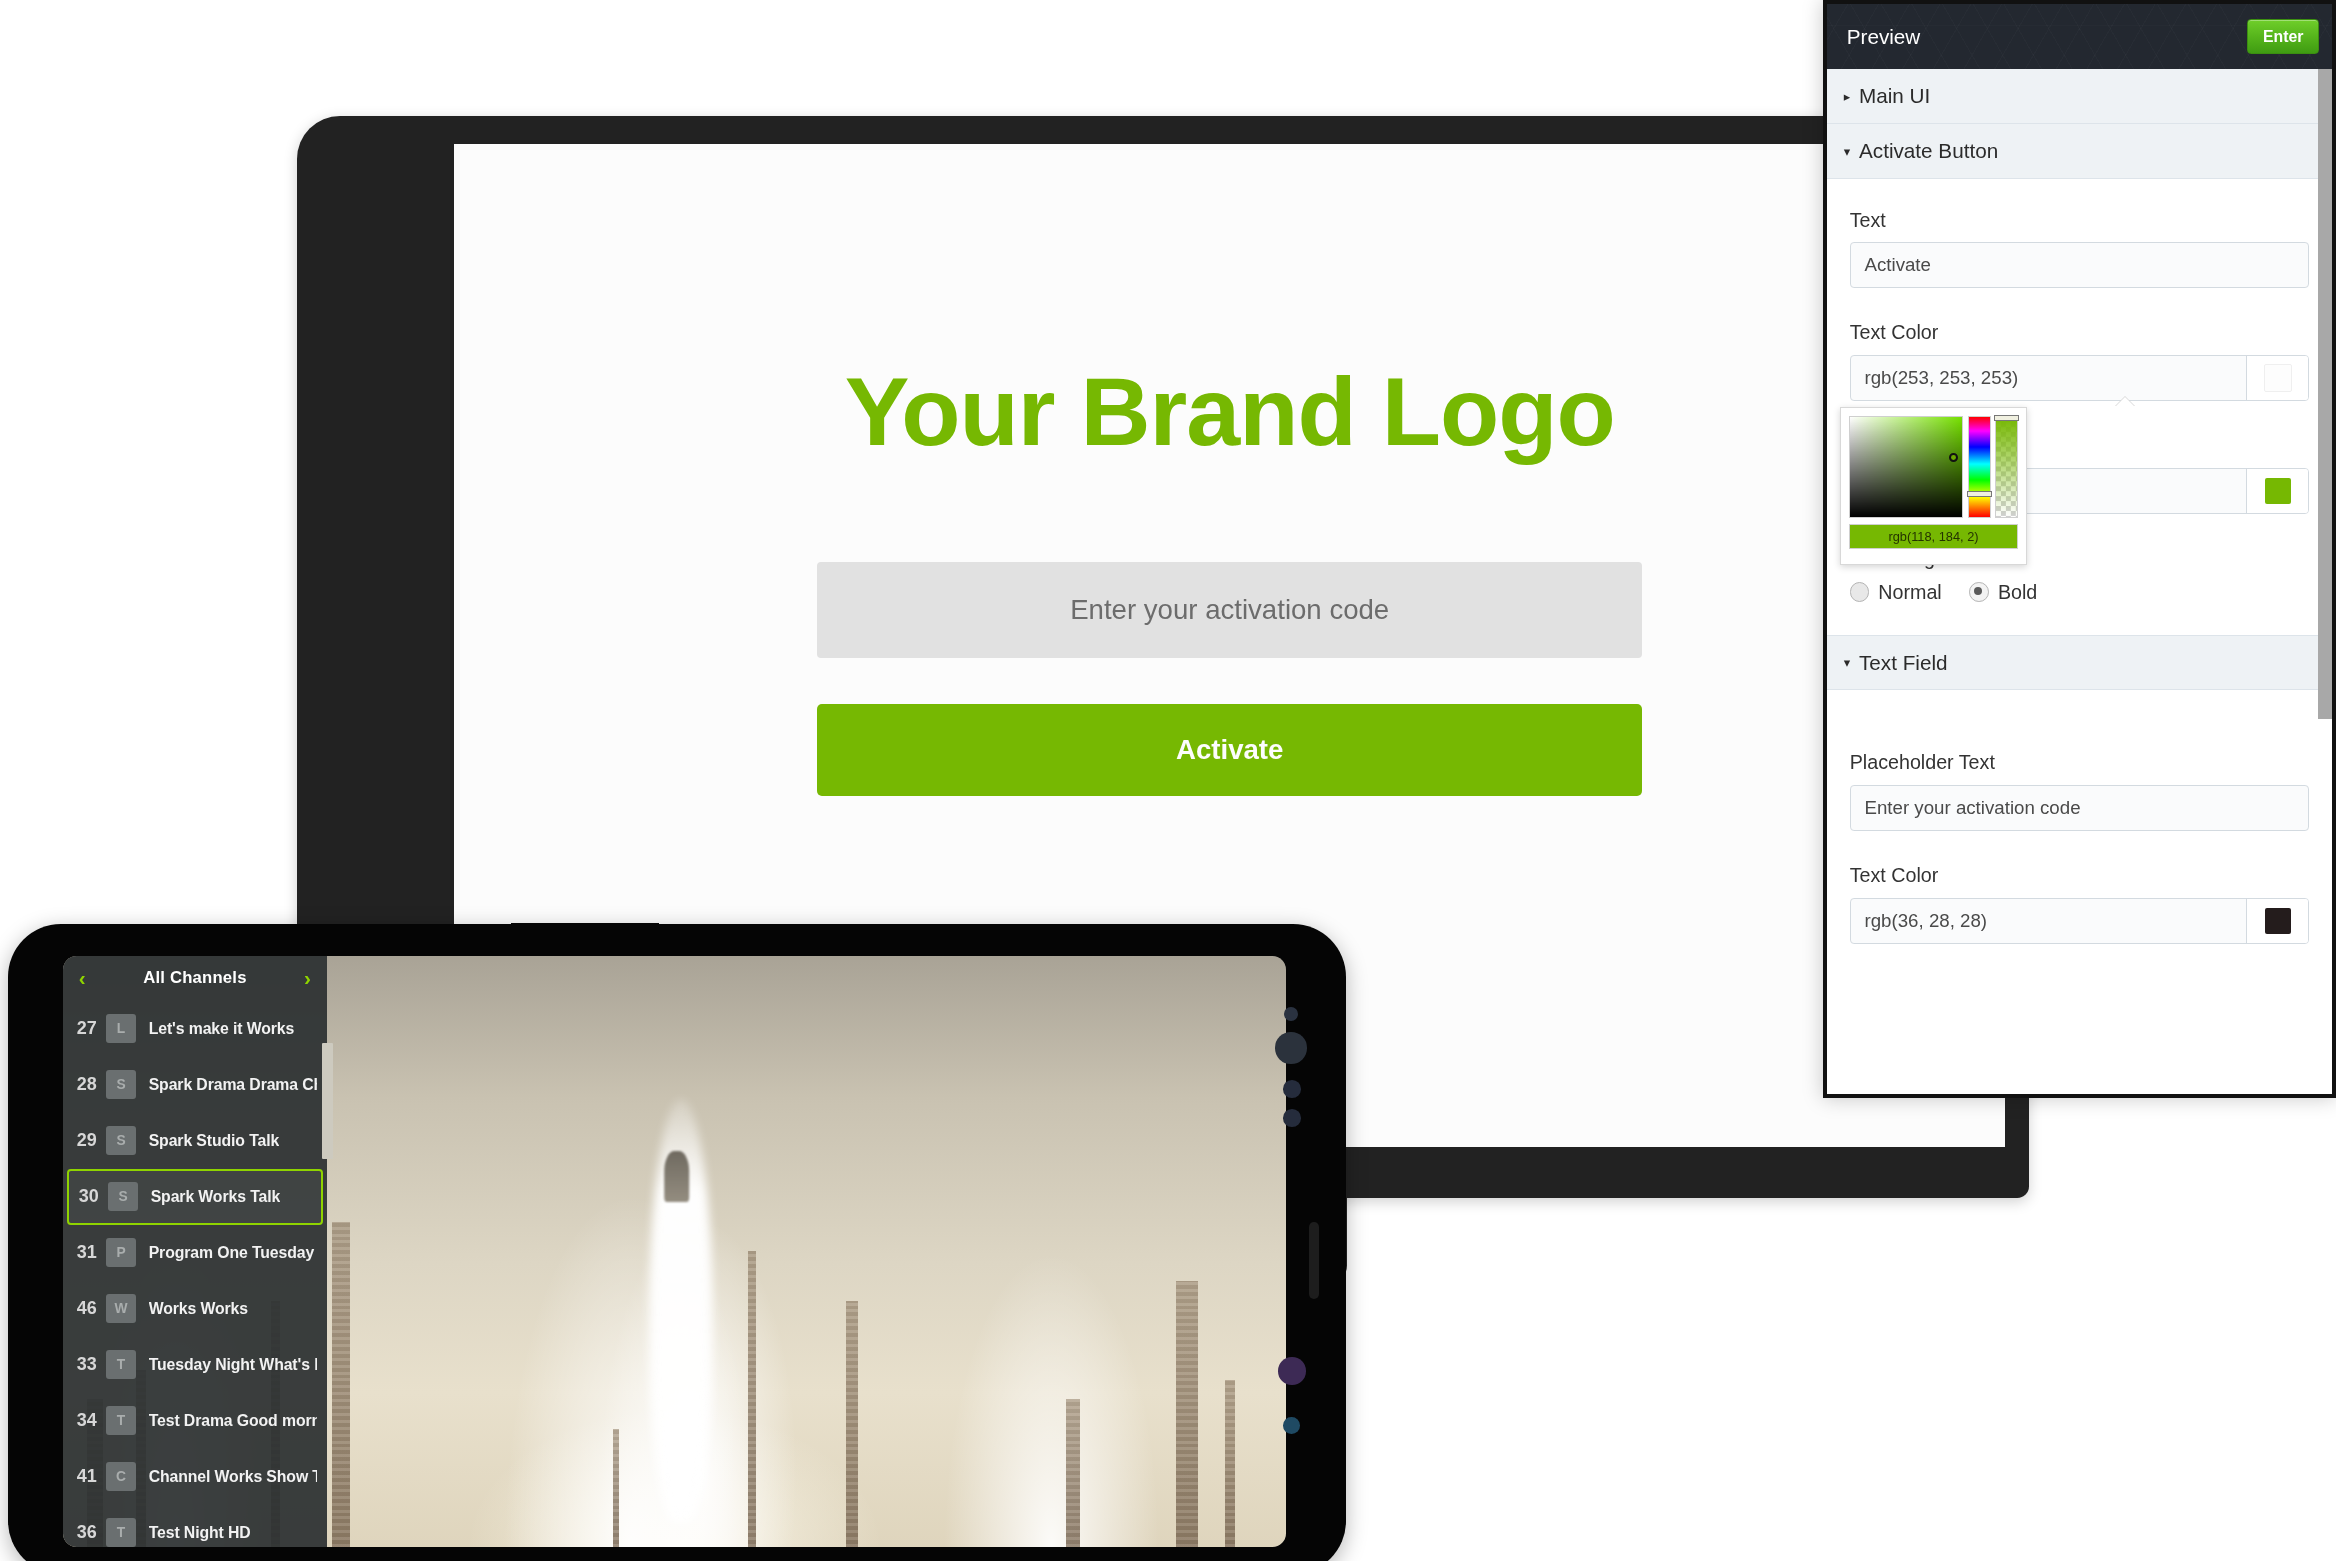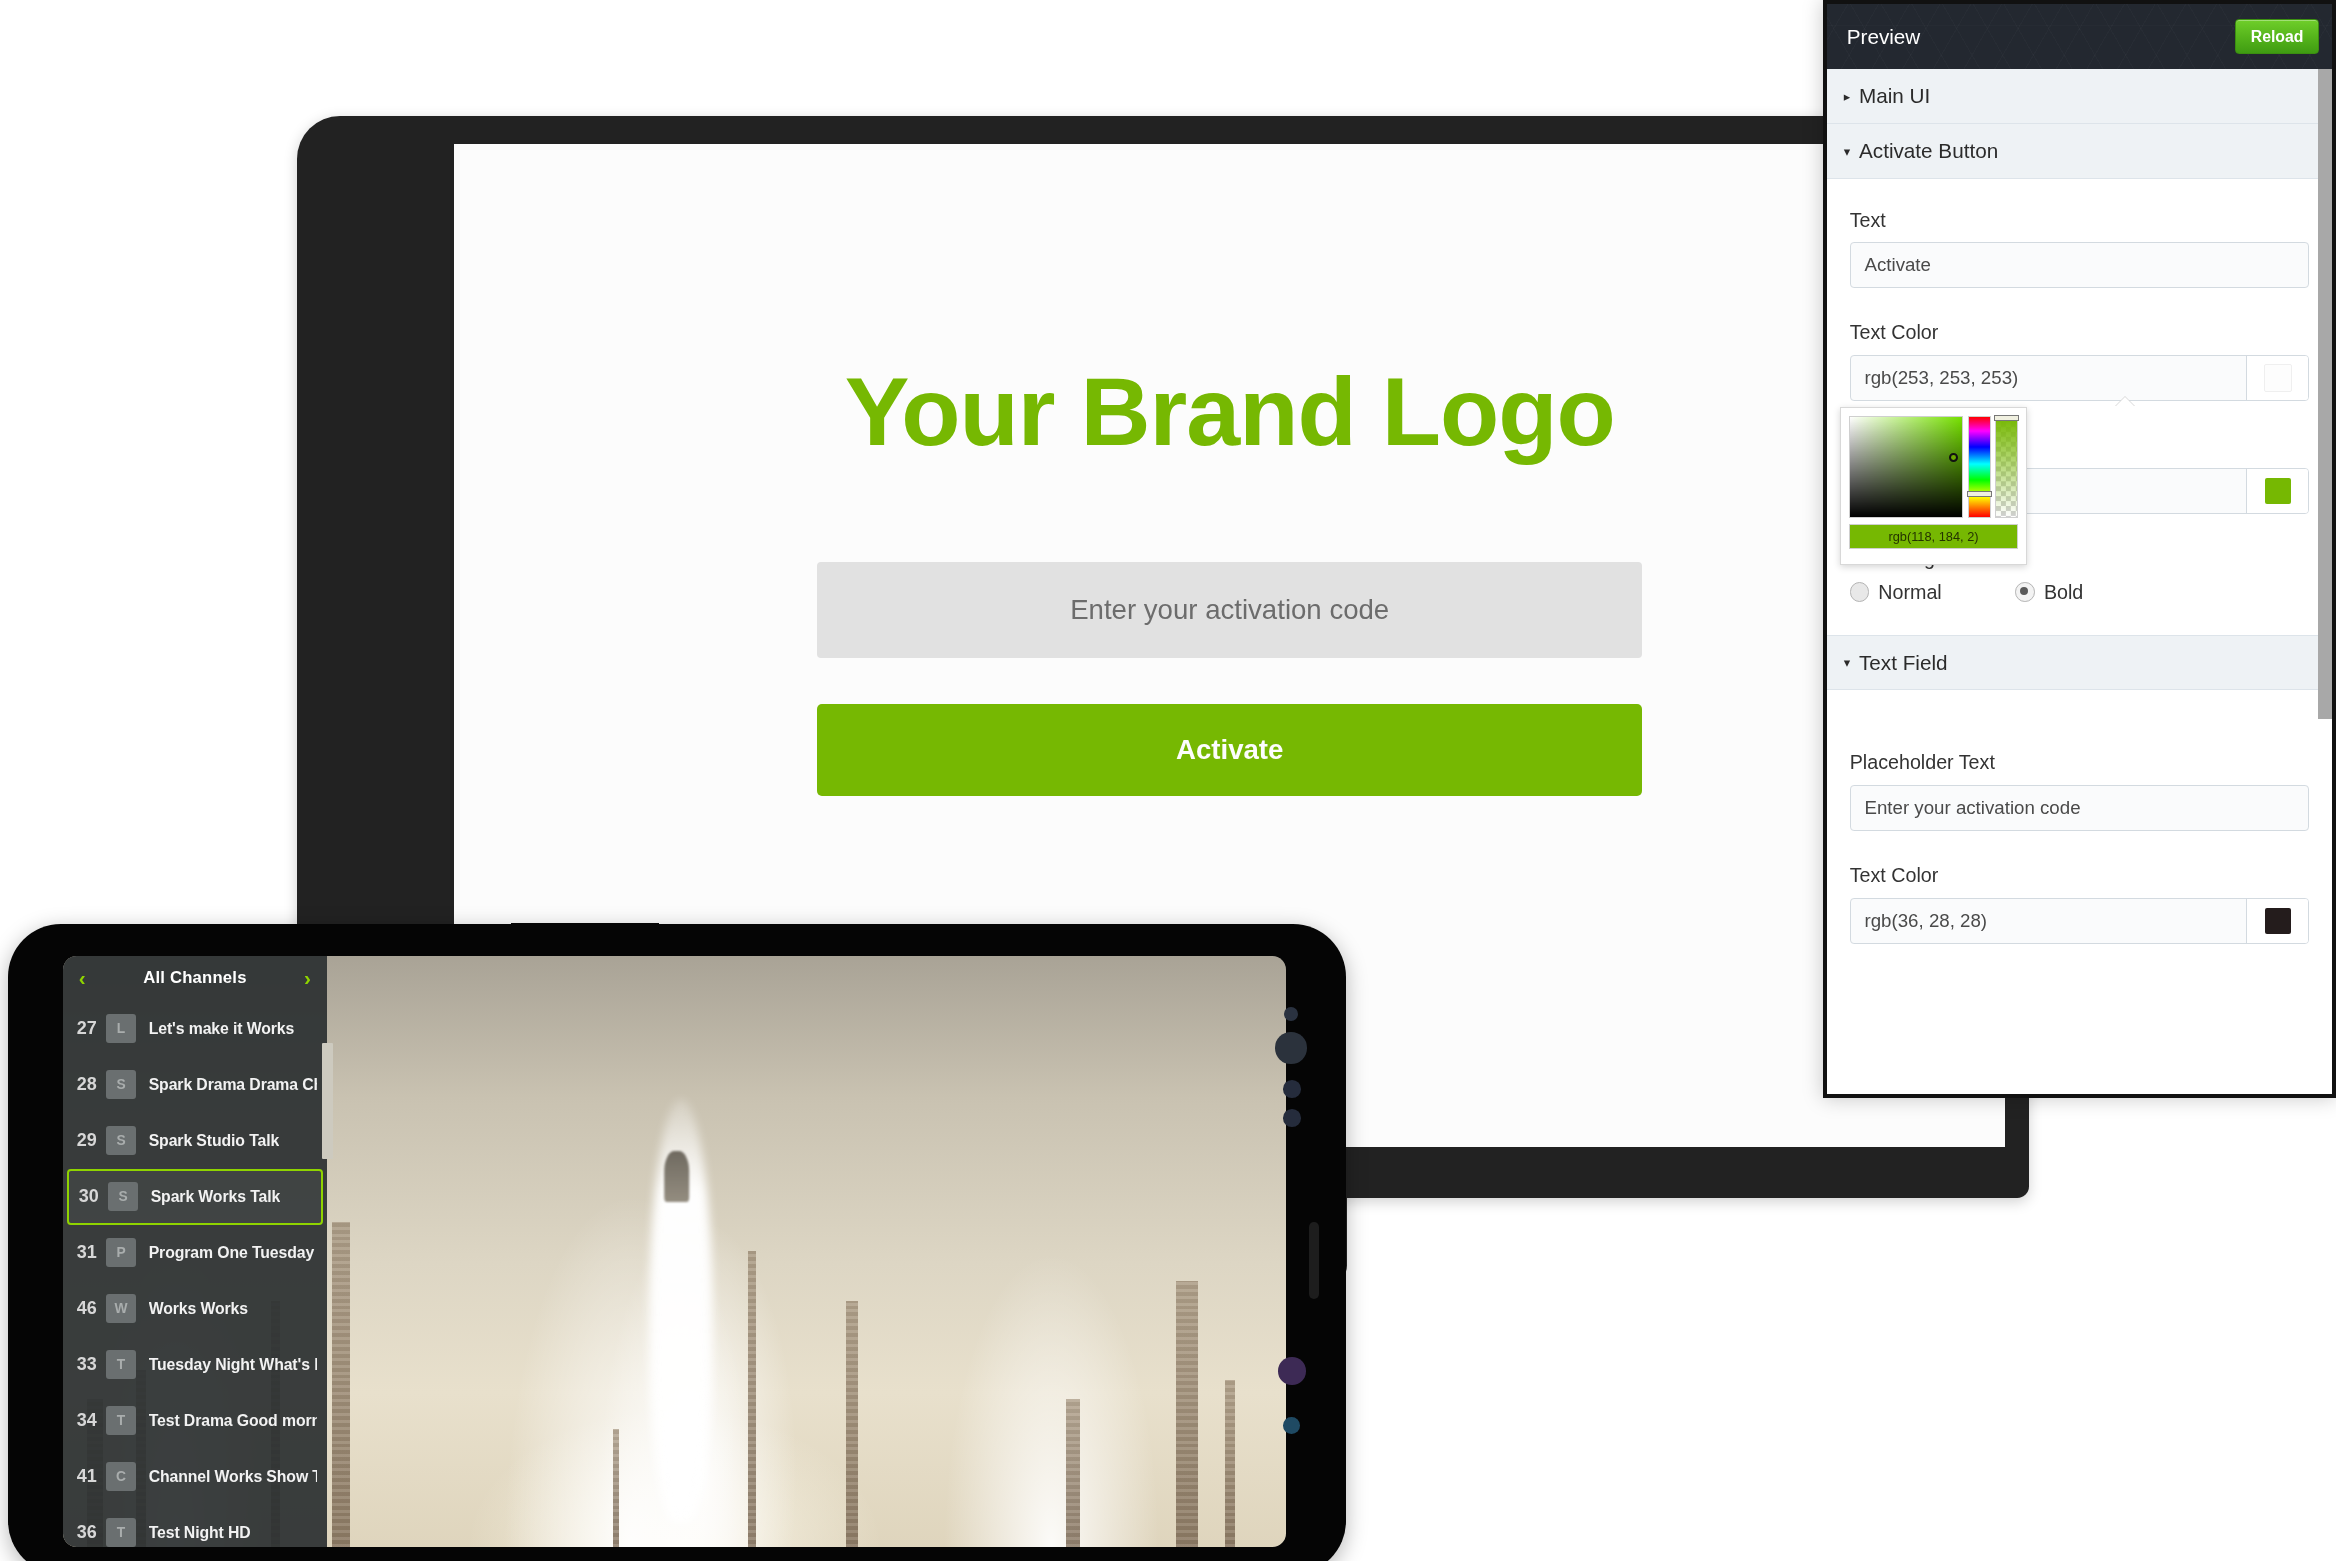--- a/index.html
+++ b/index.html
@@ -167,21 +167,21 @@
   }
   .color-row{
     display:flex;width:100%;height:46px;border:1px solid #d3dae0;border-radius:3.9px;
     background:#fafbfc;box-sizing:border-box;overflow:hidden;text-align:center;
   }
   .color-row .val{flex:1;display:flex;align-items:center;padding-left:13.8px;
     color:#4a4a4a;font-size:18.7px;}
   .color-row .swatchcell{width:61px;border-left:1px solid #d3dae0;background:#ffffff;
     display:flex;align-items:center;justify-content:center;cursor:pointer;}
   .swatch{width:26.6px;height:26.6px;border-radius:2px;}
-  .radio-row{display:flex;align-items:center;margin-top:8.9px;gap:46px;}
+  .radio-row{display:flex;align-items:center;margin-top:8.9px;}
   .radio-opt{display:flex;align-items:center;margin-right:27.6px;font-size:19.7px;color:#333;cursor:pointer;}
   .radio{
     width:17.7px;height:17.7px;border-radius:50%;border:1px solid #b4b4b4;
     background:#e8e8e8;margin-right:8.9px;display:inline-block;position:relative;
   }
   .radio.checked{background:#f3f3f3;}
   .radio.checked::after{
     content:"";position:absolute;left:3.9px;top:3.9px;width:7.9px;height:7.9px;border-radius:50%;
     background:#5a5a5a;
   }
@@ -341,21 +341,21 @@
   <div class="sensor" style="right:45px;top:156px;width:17.7px;height:17.7px;background:#252c3c;"></div>
   <div class="sensor" style="right:45px;top:185px;width:17.7px;height:17.7px;background:#252c3c;"></div>
   <div id="phone-power"></div>
   <div class="sensor" style="right:40px;top:433px;width:27.6px;height:27.6px;background:#3d2a55;"></div>
   <div class="sensor" style="right:46px;top:493px;width:16.7px;height:16.7px;background:#1f4a63;"></div>
 </div>
 
 <div id="preview-panel">
   <div id="panel-titlebar">
     <span id="panel-title">Preview</span>
-    <button id="reload-button">Reload</button>
+    <button id="reload-button">Enter</button>
   </div>
 
   <div id="panel-body">
 
     <div class="section-header">
       <span class="tri">▸</span>
       <span>Main UI</span>
     </div>
 
     <div class="section-header">

